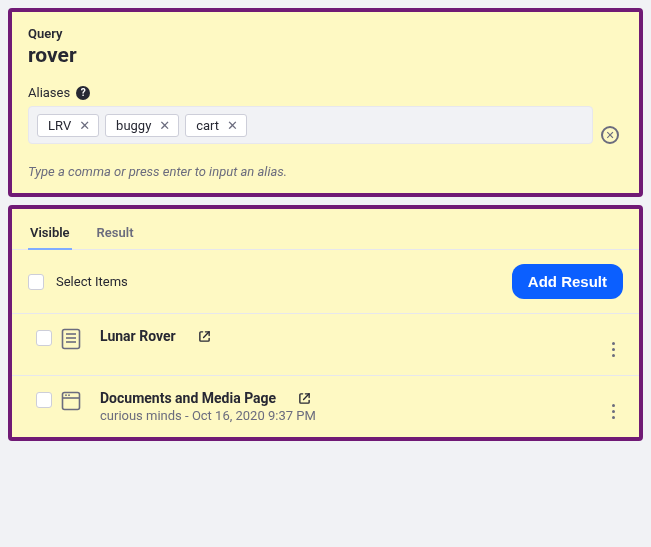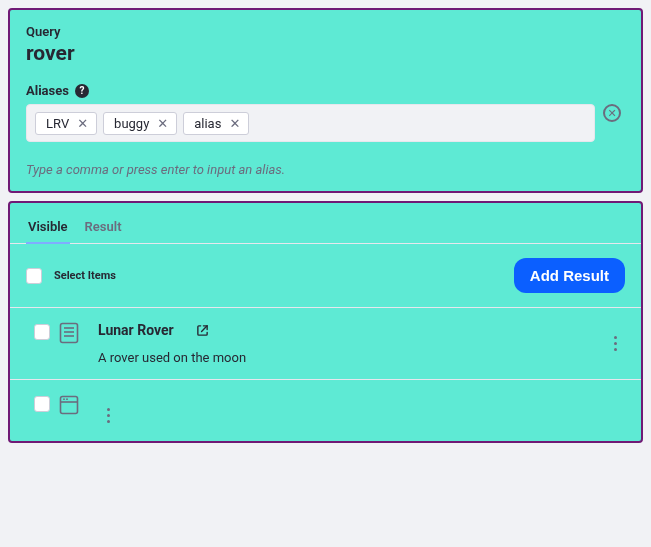--- a/index.html
+++ b/index.html
@@ -5,22 +5,22 @@
 * { box-sizing: border-box; margin: 0; padding: 0; }
 body {
   font-family: -apple-system, BlinkMacSystemFont, "Segoe UI", Roboto, "Helvetica Neue", Arial, sans-serif;
   background: #f1f2f5;
   color: #272833;
   width: 651px;
   height: 547px;
   overflow: hidden;
 }
 .panel {
-  background: #5eead4;
-  border: 2px solid #701a75;
+  background: #fef9c3;
+  border: 4px solid #701a75;
   border-radius: 4px;
   margin: 8px;
 }
 .query-panel { padding: 14px 16px 14px 16px; }
 .panel-label {
   font-size: 13px;
   font-weight: 600;
   color: #272833;
   margin-bottom: 2px;
 }
@@ -31,39 +31,39 @@
   margin-bottom: 18px;
 }
 .aliases-label-row {
   display: flex;
   align-items: center;
   gap: 6px;
   margin-bottom: 6px;
 }
 .aliases-label {
   font-size: 13px;
-  font-weight: 700;
+  font-weight: 400;
   color: #272833;
 }
 .help-icon {
   width: 14px;
   height: 14px;
   border-radius: 50%;
   background: #272833;
   color: #fff;
   font-size: 10px;
   font-weight: 700;
   display: inline-flex;
   align-items: center;
   justify-content: center;
   line-height: 1;
 }
 .aliases-input-row {
   display: flex;
-  align-items: flex-start;
+  align-items: flex-end;
   gap: 8px;
 }
 .chips-container {
   flex: 1;
   display: flex;
   align-items: center;
   gap: 6px;
   background: #f1f2f5;
   border: 1px solid #e7e7ed;
   border-radius: 4px;
@@ -111,21 +111,21 @@
 .results-panel { padding: 16px 0 0 0; margin-bottom: 0; }
 .results-title {
   font-size: 18px;
   font-weight: 700;
   color: #272833;
   padding: 0 16px;
   margin-bottom: 22px;
 }
 .tabs {
   display: flex;
-  gap: 13px;
+  gap: 23px;
   padding: 0 16px;
   border-bottom: 1px solid #e7e7ed;
 }
 .tab {
   padding: 0 2px 8px 2px;
   font-size: 13px;
   font-weight: 600;
   color: #6b6c7e;
   cursor: pointer;
   border-bottom: 2px solid transparent;
@@ -149,22 +149,22 @@
 .checkbox {
   width: 16px;
   height: 16px;
   border: 1px solid #cdced9;
   border-radius: 3px;
   background: #fff;
   cursor: pointer;
   flex-shrink: 0;
 }
 .select-items-label {
-  font-size: 11px;
-  font-weight: 700;
+  font-size: 13px;
+  font-weight: 400;
   color: #272833;
 }
 .add-btn {
   background: #0b5fff;
   color: #fff;
   font-size: 15px;
   font-weight: 600;
   border: none;
   border-radius: 12px;
   padding: 9px 16px;
@@ -254,21 +254,21 @@
     <div class="chips-container">
       <span class="chip">
         <span>LRV</span>
         <span class="chip-x">✕</span>
       </span>
       <span class="chip">
         <span>buggy</span>
         <span class="chip-x">✕</span>
       </span>
       <span class="chip">
-        <span>alias</span>
+        <span>cart</span>
         <span class="chip-x">✕</span>
       </span>
     </div>
     <span class="clear-btn">✕</span>
   </div>
 
   <div class="hint">Type a comma or press enter to input an alias.</div>
 </div>
 
 <div class="panel results-panel">
@@ -304,21 +304,20 @@
       <div class="result-title-row">
         <span class="result-title">Lunar Rover</span>
         <span class="ext-icon">
           <svg width="13" height="13" viewBox="0 0 14 14" fill="none">
             <path d="M5 2H3a1 1 0 0 0-1 1v8a1 1 0 0 0 1 1h8a1 1 0 0 0 1-1V9" stroke="#272833" stroke-width="1.5" stroke-linecap="round"></path>
             <path d="M8 2h4v4" stroke="#272833" stroke-width="1.5" stroke-linecap="round" stroke-linejoin="round"></path>
             <path d="M12 2L6 8" stroke="#272833" stroke-width="1.5" stroke-linecap="round"></path>
           </svg>
         </span>
       </div>
-      <div class="result-desc">A rover used on the moon</div>
     </div>
     <div class="result-actions">
       <div class="kebab">
           <span></span>
           <span></span>
           <span></span>
         </div>
     </div>
   </div>
 
@@ -329,20 +328,33 @@
     <div class="result-icon-col">
       <span class="doc-icon">
         <svg width="22" height="22" viewBox="0 0 22 22" fill="none">
           <rect x="2.5" y="2.5" width="17" height="17" rx="2" stroke="#6b6c7e" stroke-width="1.6"></rect>
           <line x1="2.5" y1="8" x2="19.5" y2="8" stroke="#6b6c7e" stroke-width="1.6"></line>
           <circle cx="6" cy="5.2" r="0.9" fill="#6b6c7e"></circle>
           <circle cx="9" cy="5.2" r="0.9" fill="#6b6c7e"></circle>
         </svg>
       </span>
     </div>
+    <div class="result-body">
+      <div class="result-title-row">
+        <span class="result-title">Documents and Media Page</span>
+        <span class="ext-icon">
+          <svg width="13" height="13" viewBox="0 0 14 14" fill="none">
+            <path d="M5 2H3a1 1 0 0 0-1 1v8a1 1 0 0 0 1 1h8a1 1 0 0 0 1-1V9" stroke="#272833" stroke-width="1.5" stroke-linecap="round"></path>
+            <path d="M8 2h4v4" stroke="#272833" stroke-width="1.5" stroke-linecap="round" stroke-linejoin="round"></path>
+            <path d="M12 2L6 8" stroke="#272833" stroke-width="1.5" stroke-linecap="round"></path>
+          </svg>
+        </span>
+      </div>
+      <div class="result-meta">curious minds - Oct 16, 2020 9:37 PM</div>
+    </div>
     <div class="result-actions">
       <div class="kebab">
           <span></span>
           <span></span>
           <span></span>
         </div>
     </div>
   </div>
 
 </div>

